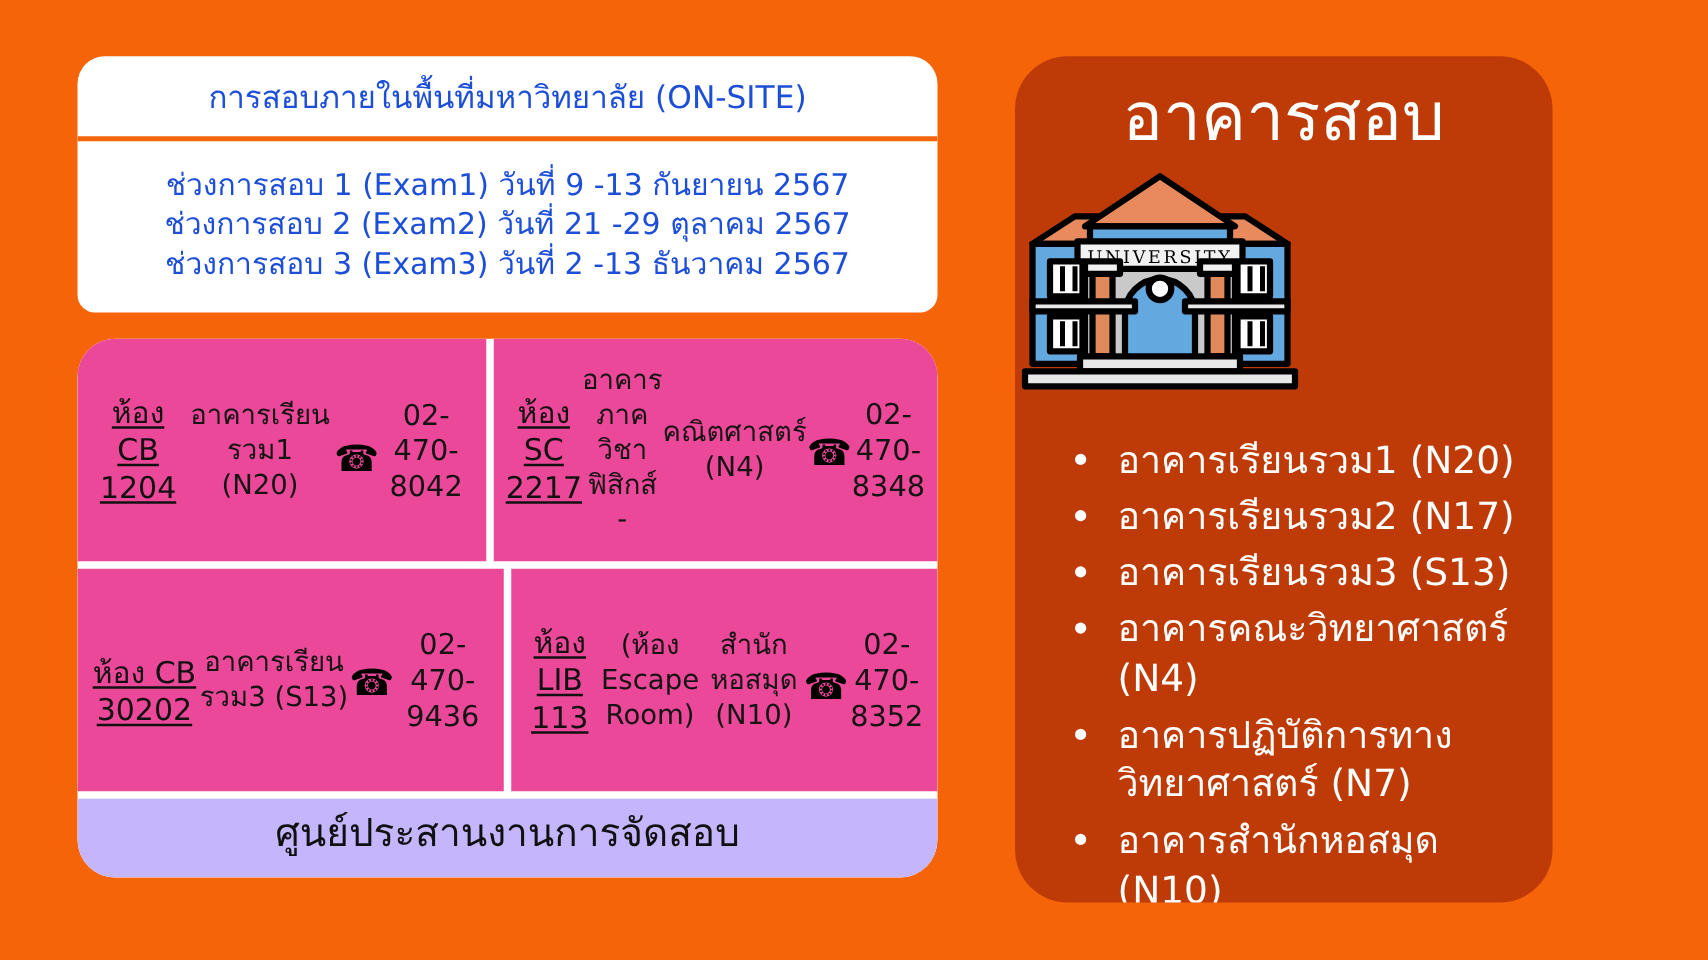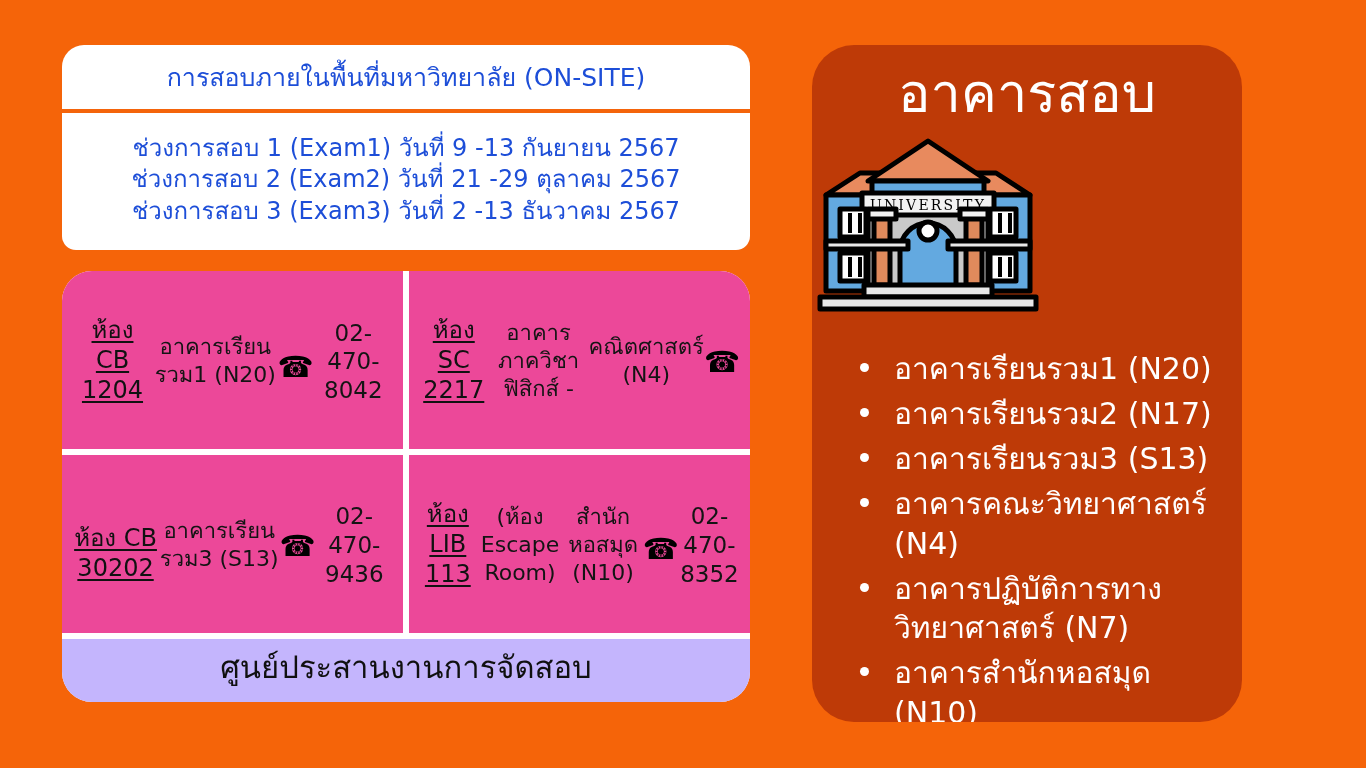--- a/index.html
+++ b/index.html
@@ -153,20 +153,21 @@
         <div class="room-sub">อาคารเรียนรวม1 (N20)</div>
         <div class="phone-icon">☎</div>
         <div class="room-phone">02-470-8042</div>
       </div>
 
       <div class="room-cell" id="room-sc2217">
         <div class="room-title">ห้อง  SC 2217</div>
         <div class="room-sub">อาคารภาควิชาฟิสิกส์ -</div>
         <div class="room-sub">คณิตศาสตร์ (N4)</div>
         <div class="phone-icon">☎</div>
+        <div class="room-phone">02-470-8348</div>
       </div>
 
     </div>
 
     <div class="rooms-row">
 
       <div class="room-cell" id="room-cb30202">
         <div class="room-title">ห้อง  CB 30202</div>
         <div class="room-sub">อาคารเรียนรวม3 (S13)</div>
         <div class="phone-icon">☎</div>

